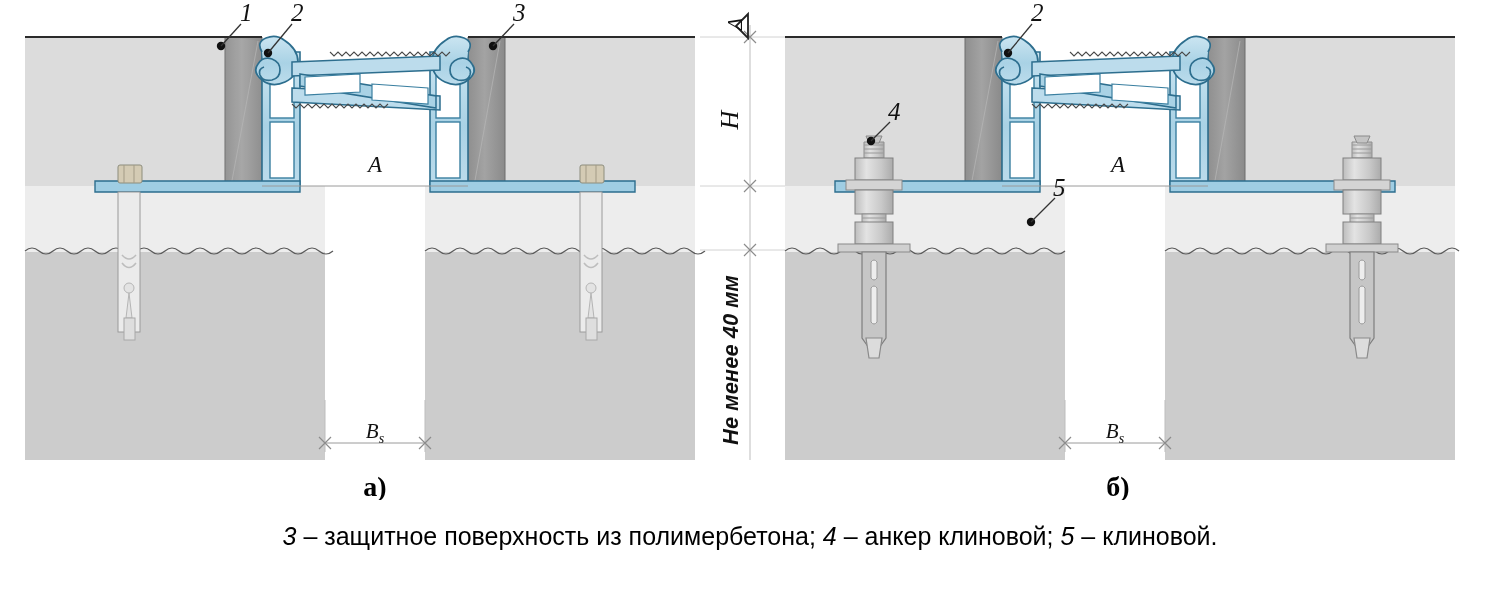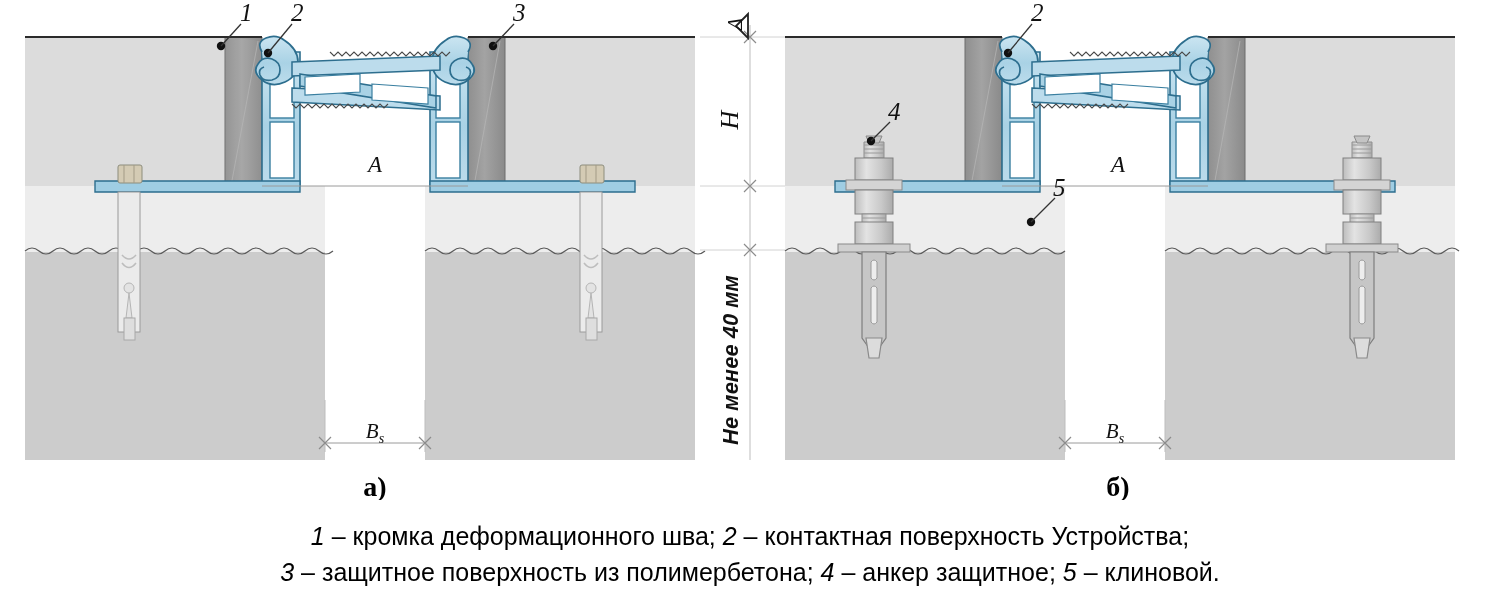--- a/index.html
+++ b/index.html
@@ -367,20 +367,17 @@
         <line x1="1031" y1="222" x2="1055" y2="198" stroke="#333" stroke-width="1.3"></line>
         <text x="1053" y="196" font-family="Liberation Serif, serif" font-style="italic" font-size="25" fill="#111">5</text>
       </g>
 
       <text x="1118" y="496" font-family="Liberation Serif, serif" font-weight="bold" font-size="28" fill="#000" text-anchor="middle">б)</text>
     </g>
   </svg>
 
   <div class="caption-block">
     <div class="caption-line">
-      <span class="cap-num">1</span><span> – кромка деформационного шва; </span><span class="cap-num">2</span><span> – контактная поверхность Устройства;</span>
-    </div>
-    <div class="caption-line">
-      <span class="cap-num">3</span><span> – защитное поверхность из полимербетона; </span><span class="cap-num">4</span><span> – анкер защитное; </span><span class="cap-num">5</span><span> – клиновой.</span>
+      <span class="cap-num">3</span><span> – защитное поверхность из полимербетона; </span><span class="cap-num">4</span><span> – анкер клиновой; </span><span class="cap-num">5</span><span> – клиновой.</span>
     </div>
   </div>
 
 </div>
 
 </body></html>

